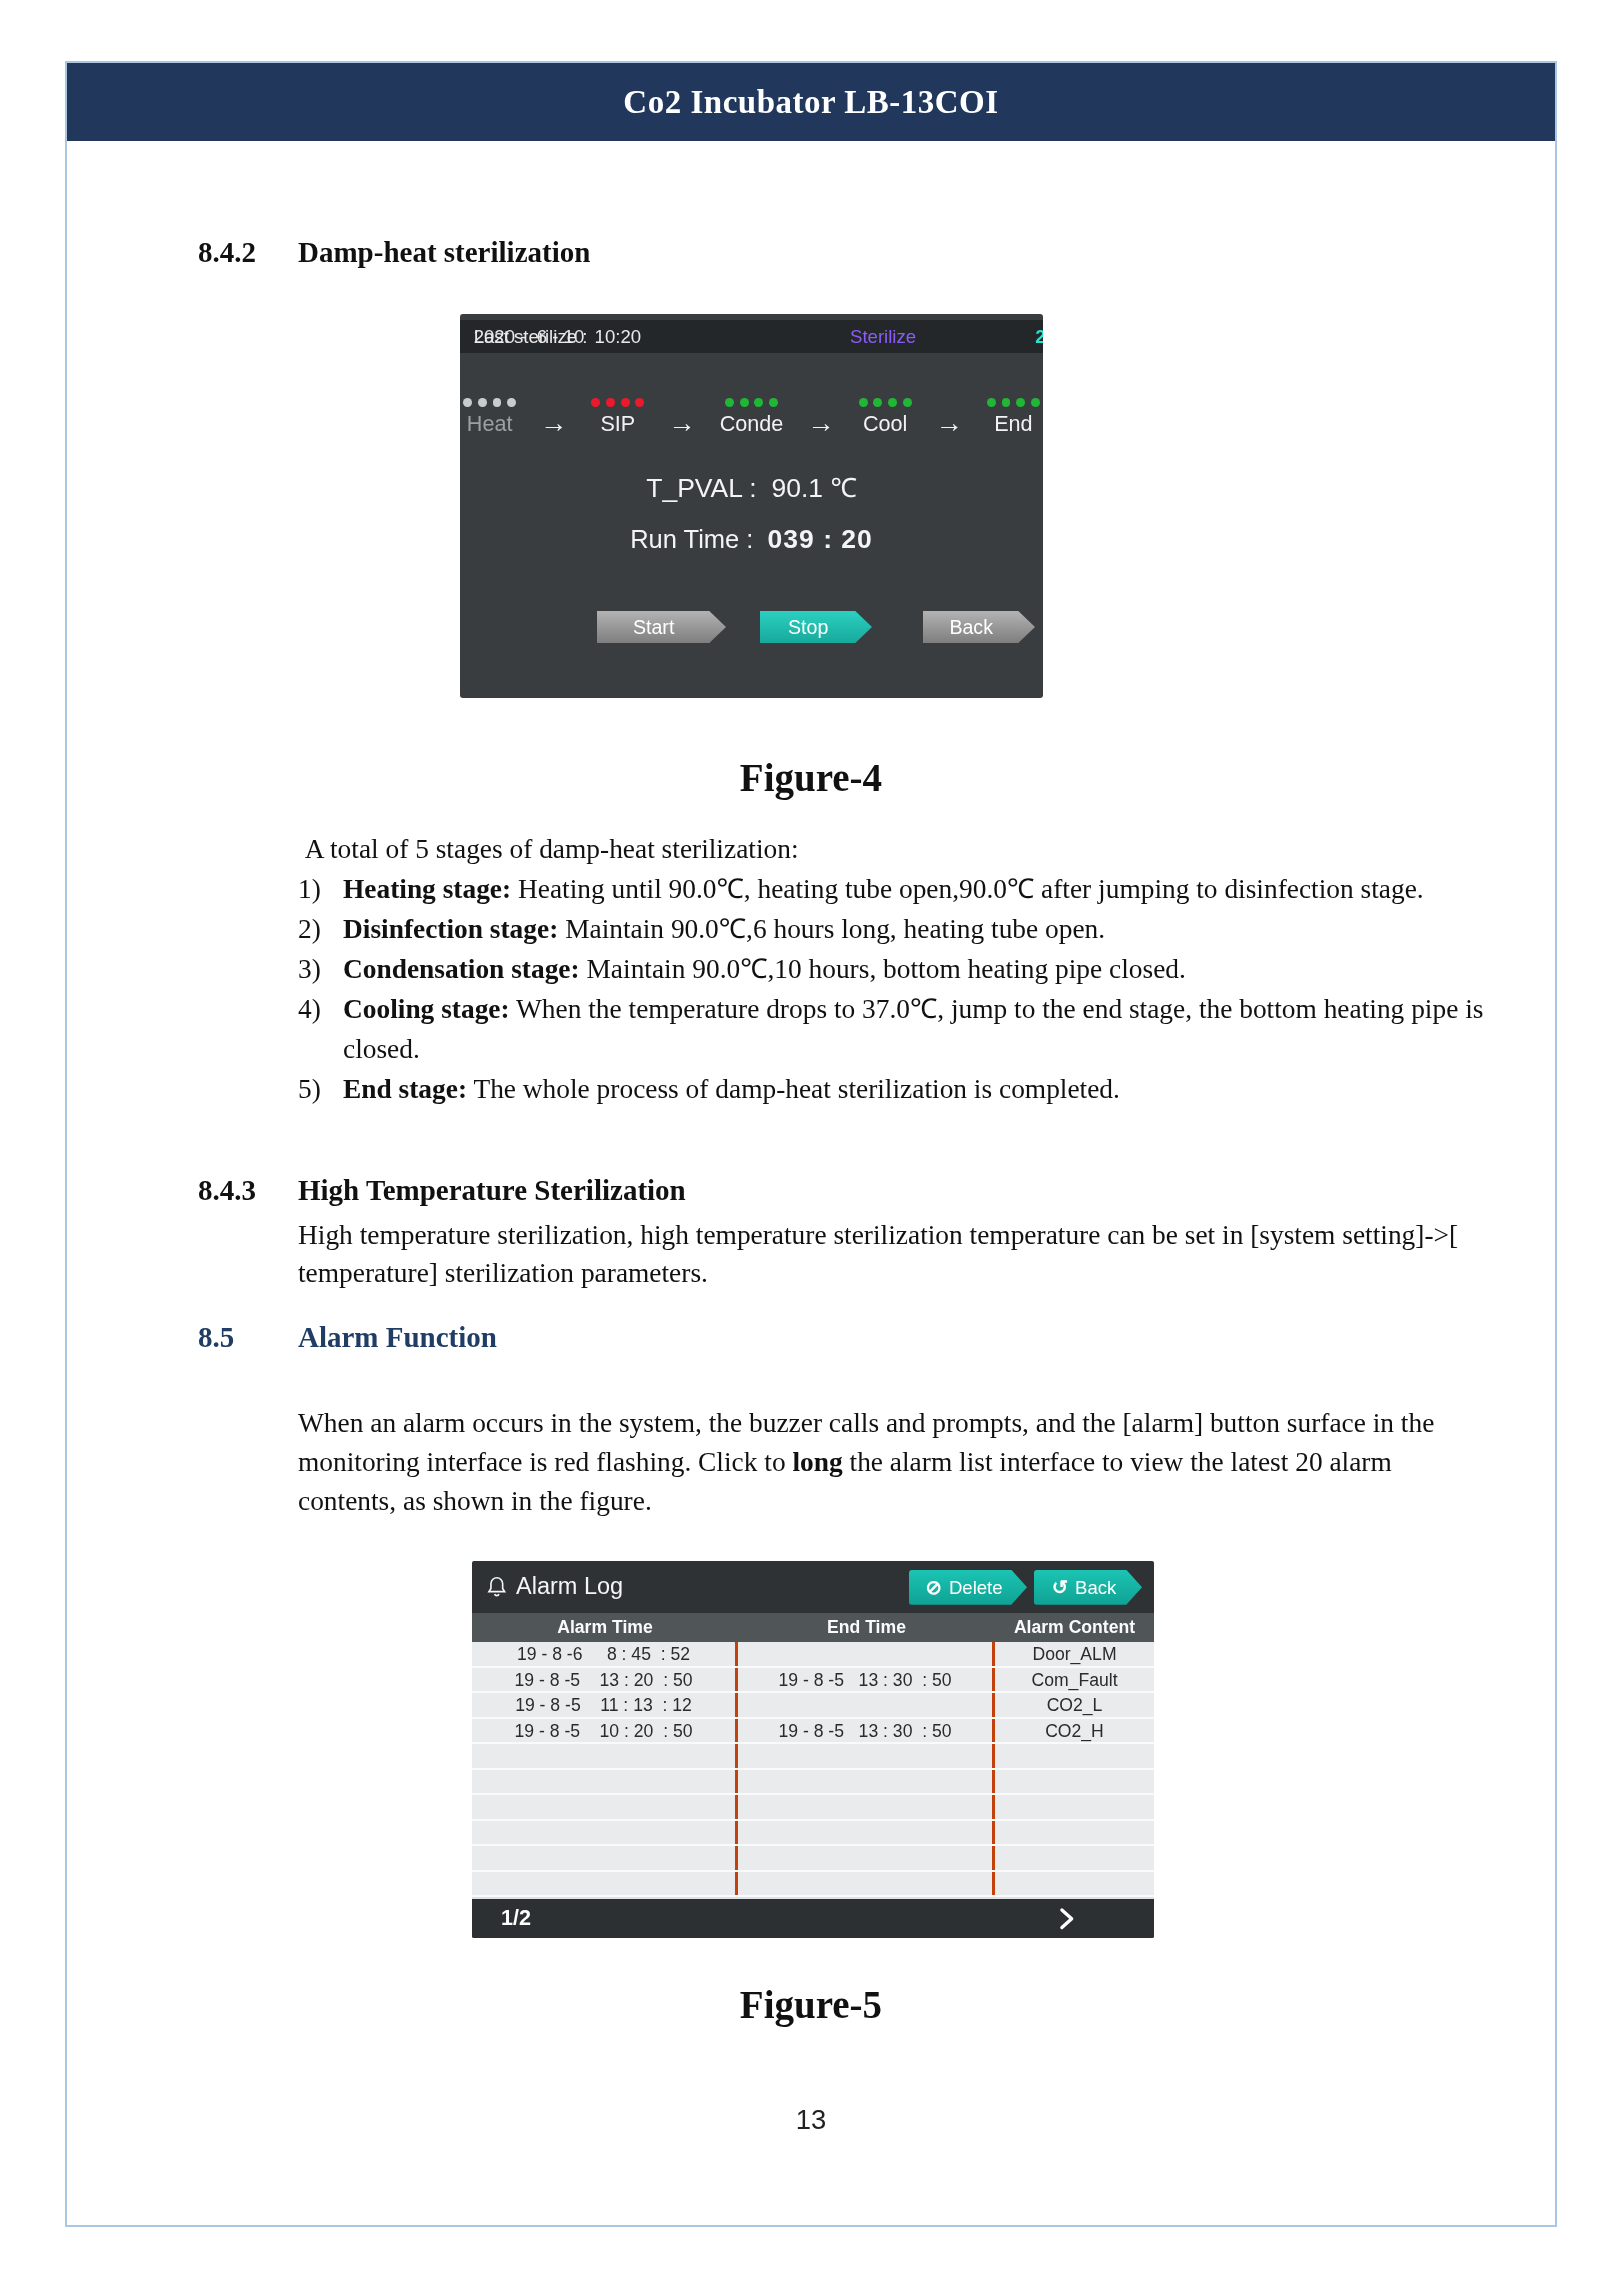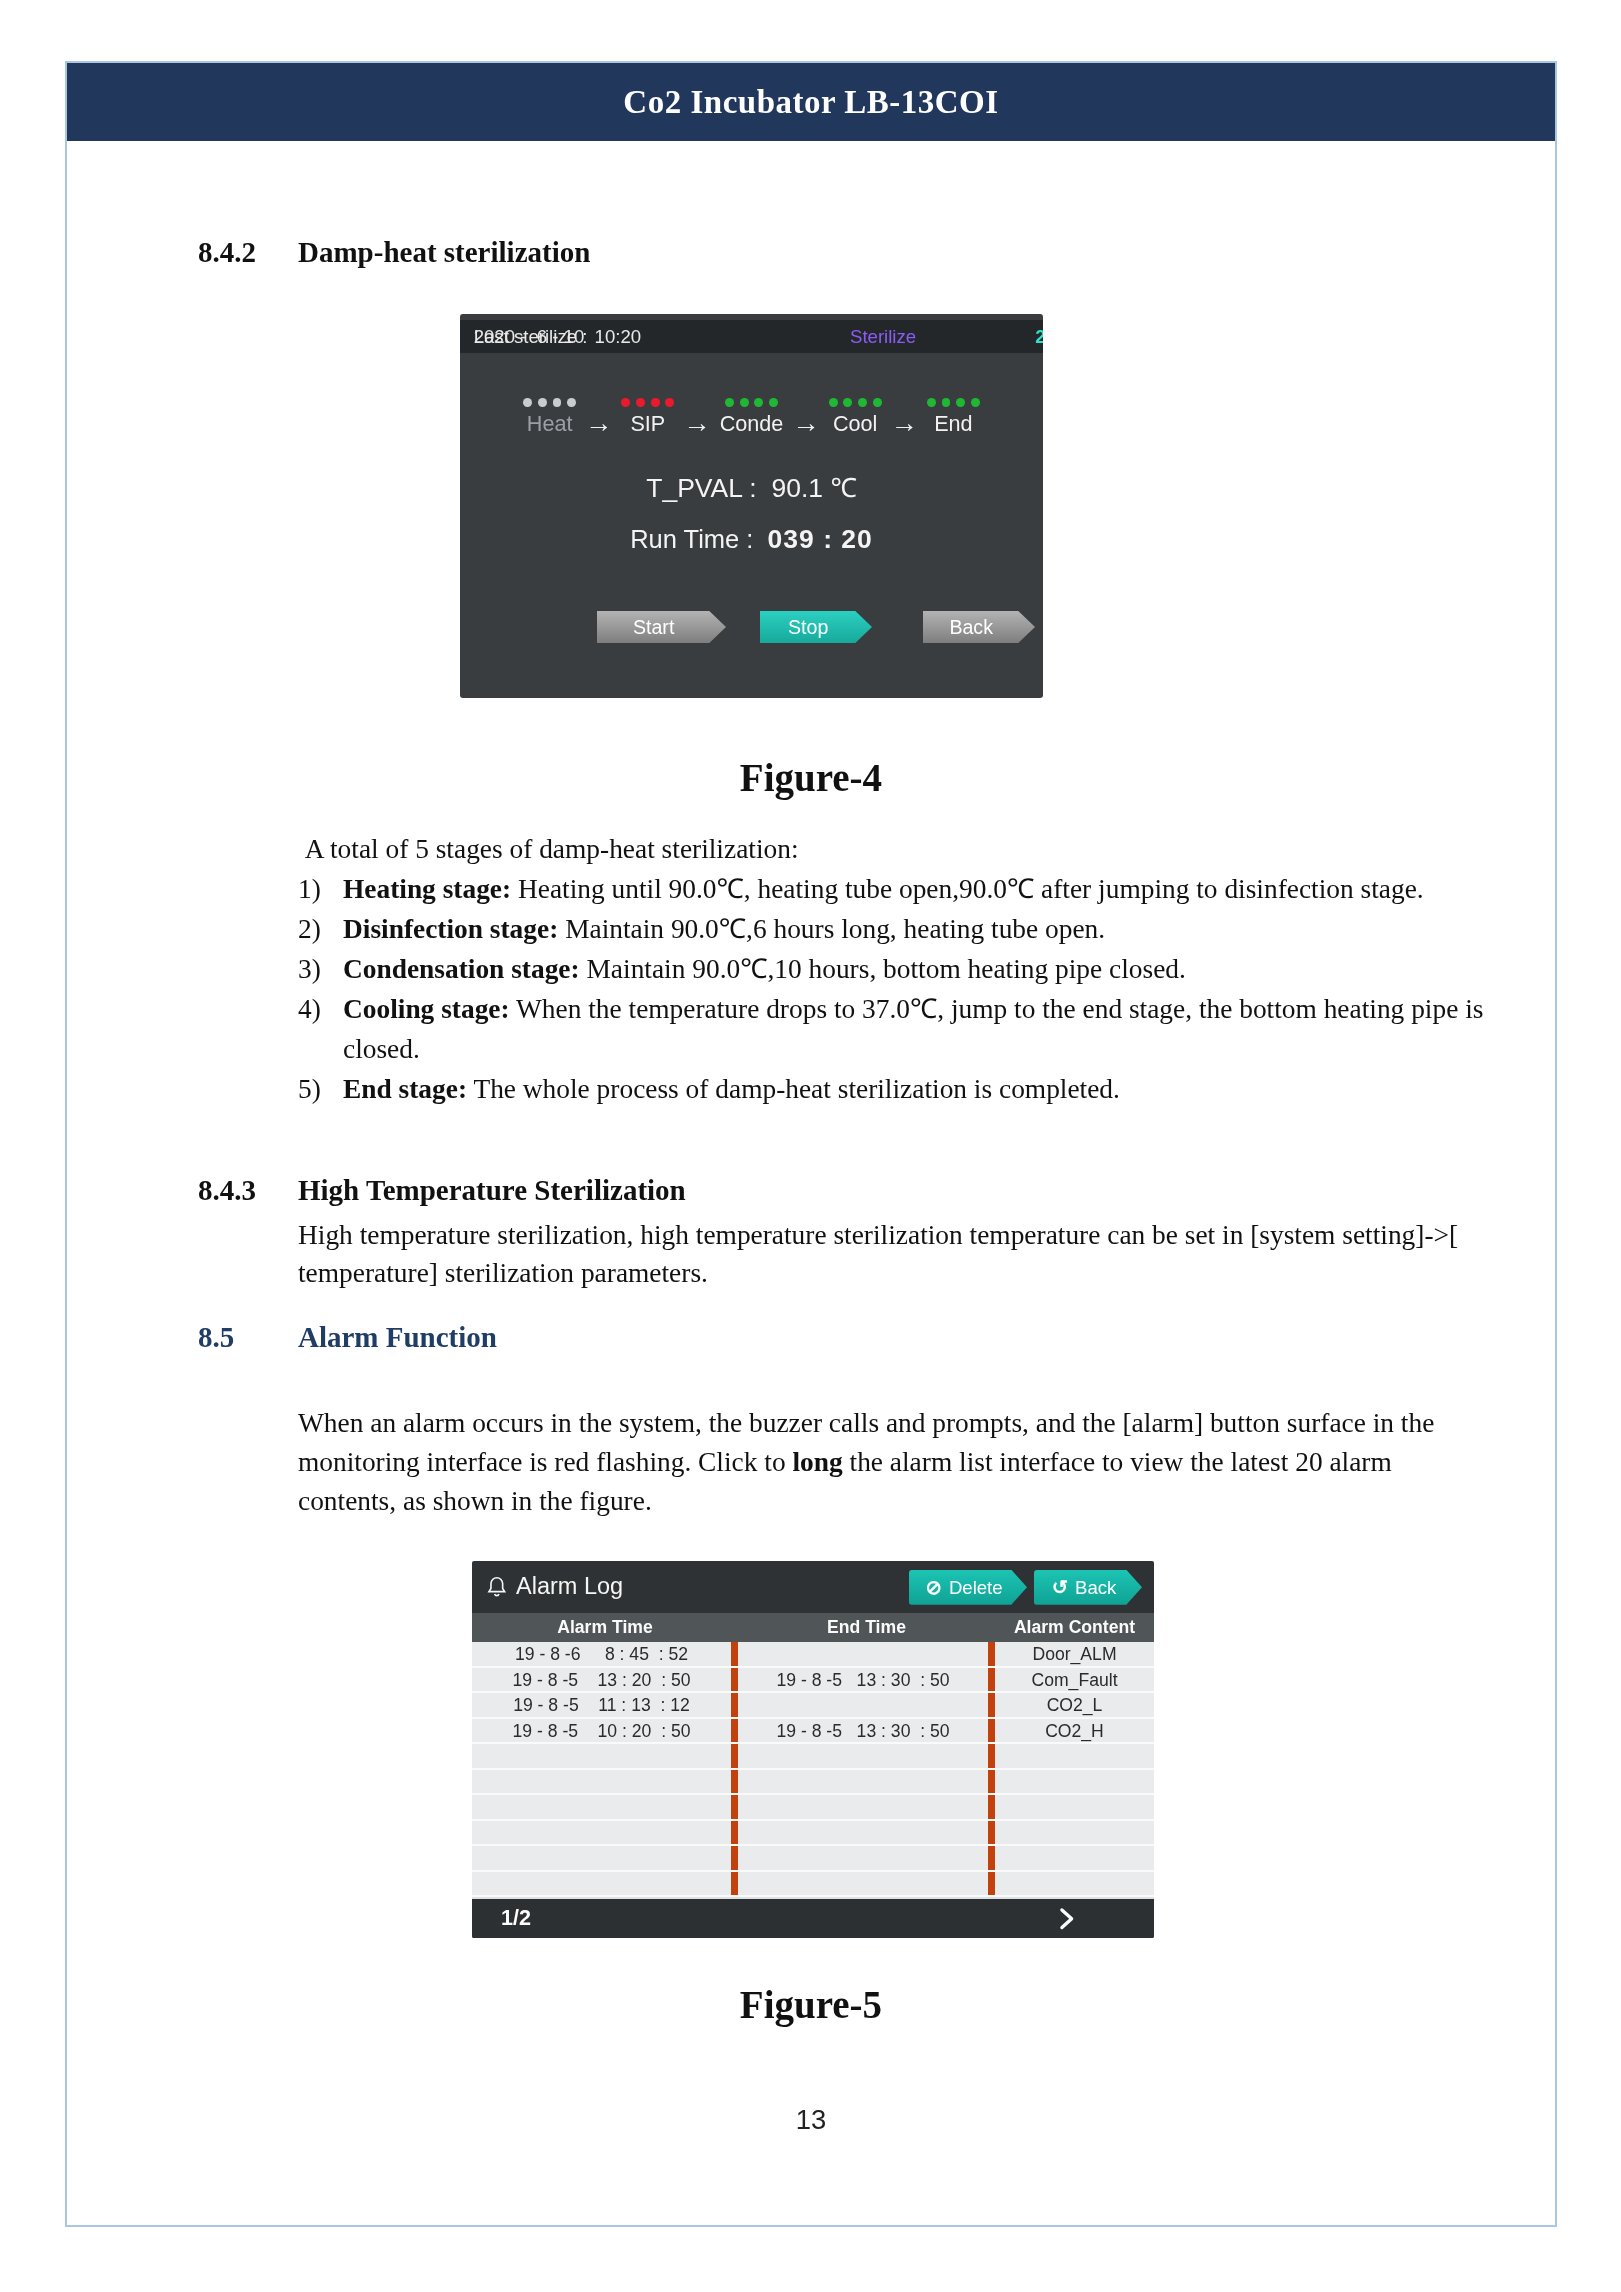--- a/index.html
+++ b/index.html
@@ -30,21 +30,21 @@
   .fig4 {
     position:absolute; left:393px; top:251px; width:583px; height:384px;
     background:#393d40; font-family:"Liberation Sans", sans-serif; border-radius:2.9px; overflow:hidden;
   }
   .f4-bar { position:absolute; left:0; top:5.9px; width:100%; height:33px; background:#24272a; }
   .f4-bar span { position:absolute; top:0; line-height:33px; font-size:18.6px; white-space:pre; }
   .f4-last { left:13.7px; color:#e9e9e9; }
   .f4-title { left:390px; color:#8b5cf6; }
   .f4-datetime { right:7.8px; color:#2ce0c9; font-weight:bold; }
 
-  .stage-row { position:absolute; left:0; top:84px; width:100%; display:flex; justify-content:center; align-items:flex-end; gap:9px; }
+  .stage-row { position:absolute; left:0; top:84px; width:100%; display:flex; justify-content:center; align-items:flex-end; gap:24px; }
   .stage { display:flex; flex-direction:column; align-items:center; gap:5.9px; }
   .dots { display:flex; gap:5.9px; }
   .dots i { width:8.8px; height:8.8px; border-radius:50%; background:currentColor; }
   .stage .s-label { font-size:21.6px; line-height:21.6px; white-space:nowrap; }
   .s-arrow { color:#f2f2f2; font-size:27.4px; line-height:23.5px; font-weight:bold; }
 
   .f4-line { position:absolute; left:0; width:100%; text-align:center; color:#f4f4f4; white-space:pre; }
   .f4-tpval { top:155px; font-size:26.5px; }
   .f4-run { top:210px; font-size:25.5px; }
   .f4-run b { font-size:26.5px; letter-spacing:1px; }
@@ -77,21 +77,21 @@
   .btn-back5 { left:562px; width:108px; }
 
   .f5-header { position:absolute; left:0; top:52px; width:100%; height:29px; background:#505558; display:flex; }
   .f5-header div { color:#fbfbfb; font-size:17.6px; font-weight:bold; line-height:29px; text-align:center; }
   .c1 { width:266px; } .c2 { width:257px; } .c3 { width:160px; flex:1; }
 
   .f5-rows { position:absolute; left:0; top:81px; width:100%; height:257px; background:#dfe2e4; }
   .f5-row { display:flex; height:25.5px; background:#e9ebed; border-bottom:2px solid #f9fafa; }
   .f5-row div {
     font-size:17.6px; color:#2b2b2b; line-height:24.5px; text-align:center; white-space:pre;
-    border-right:7px solid #c2410c;
+    border-right:3px solid #c2410c;
   }
   .f5-row div:last-child { border-right:none; }
 
   .f5-footer { position:absolute; left:0; bottom:0; width:100%; height:39px; background:#2c3032; }
   .f5-page { position:absolute; left:29px; top:5.9px; color:#fff; font-size:21.6px; font-weight:bold; }
   .f5-next { position:absolute; left:586px; top:7.8px; }
 </style>
 </head>
 <body>
 

